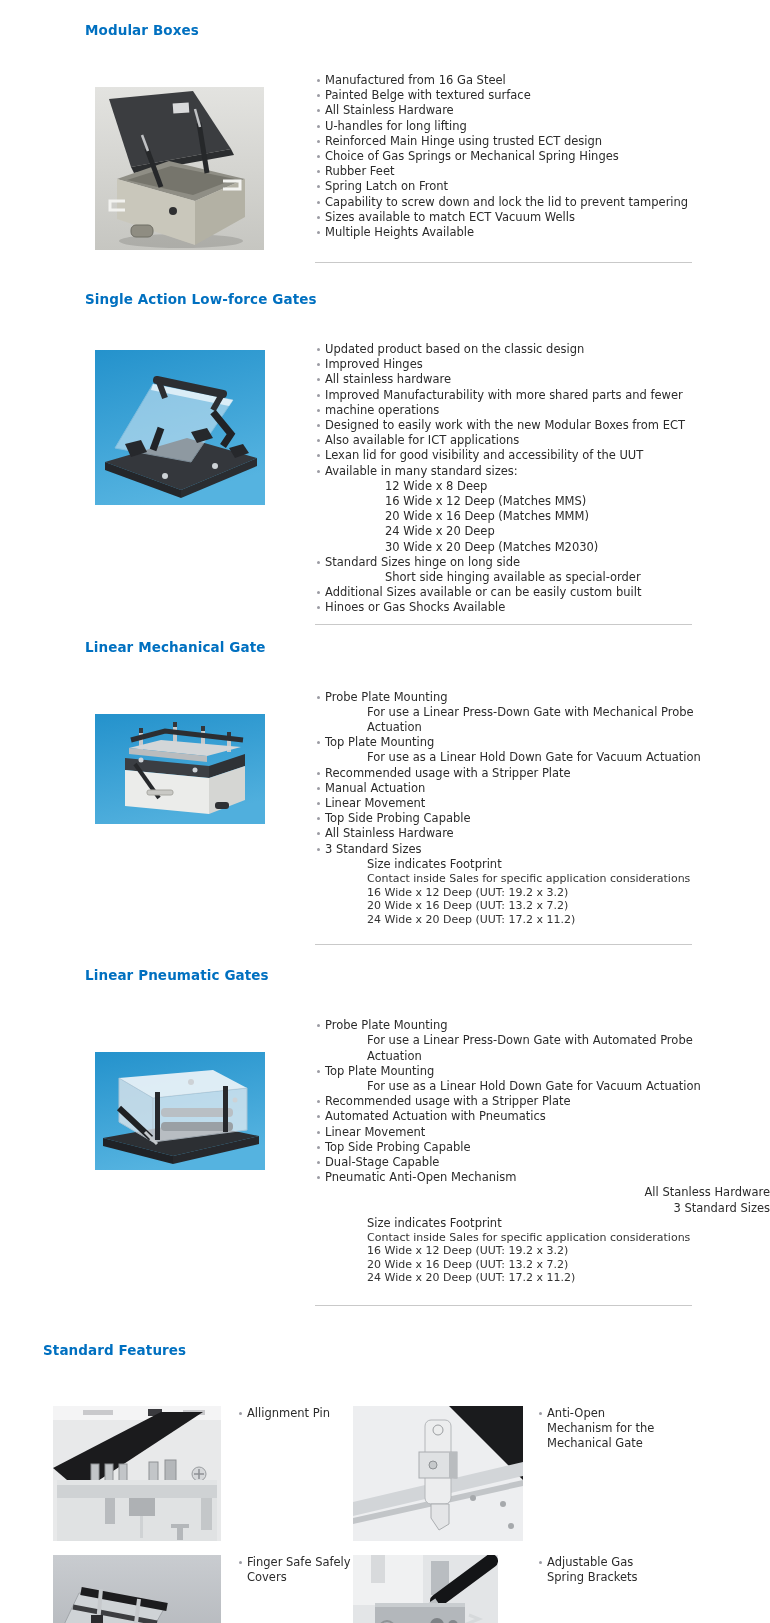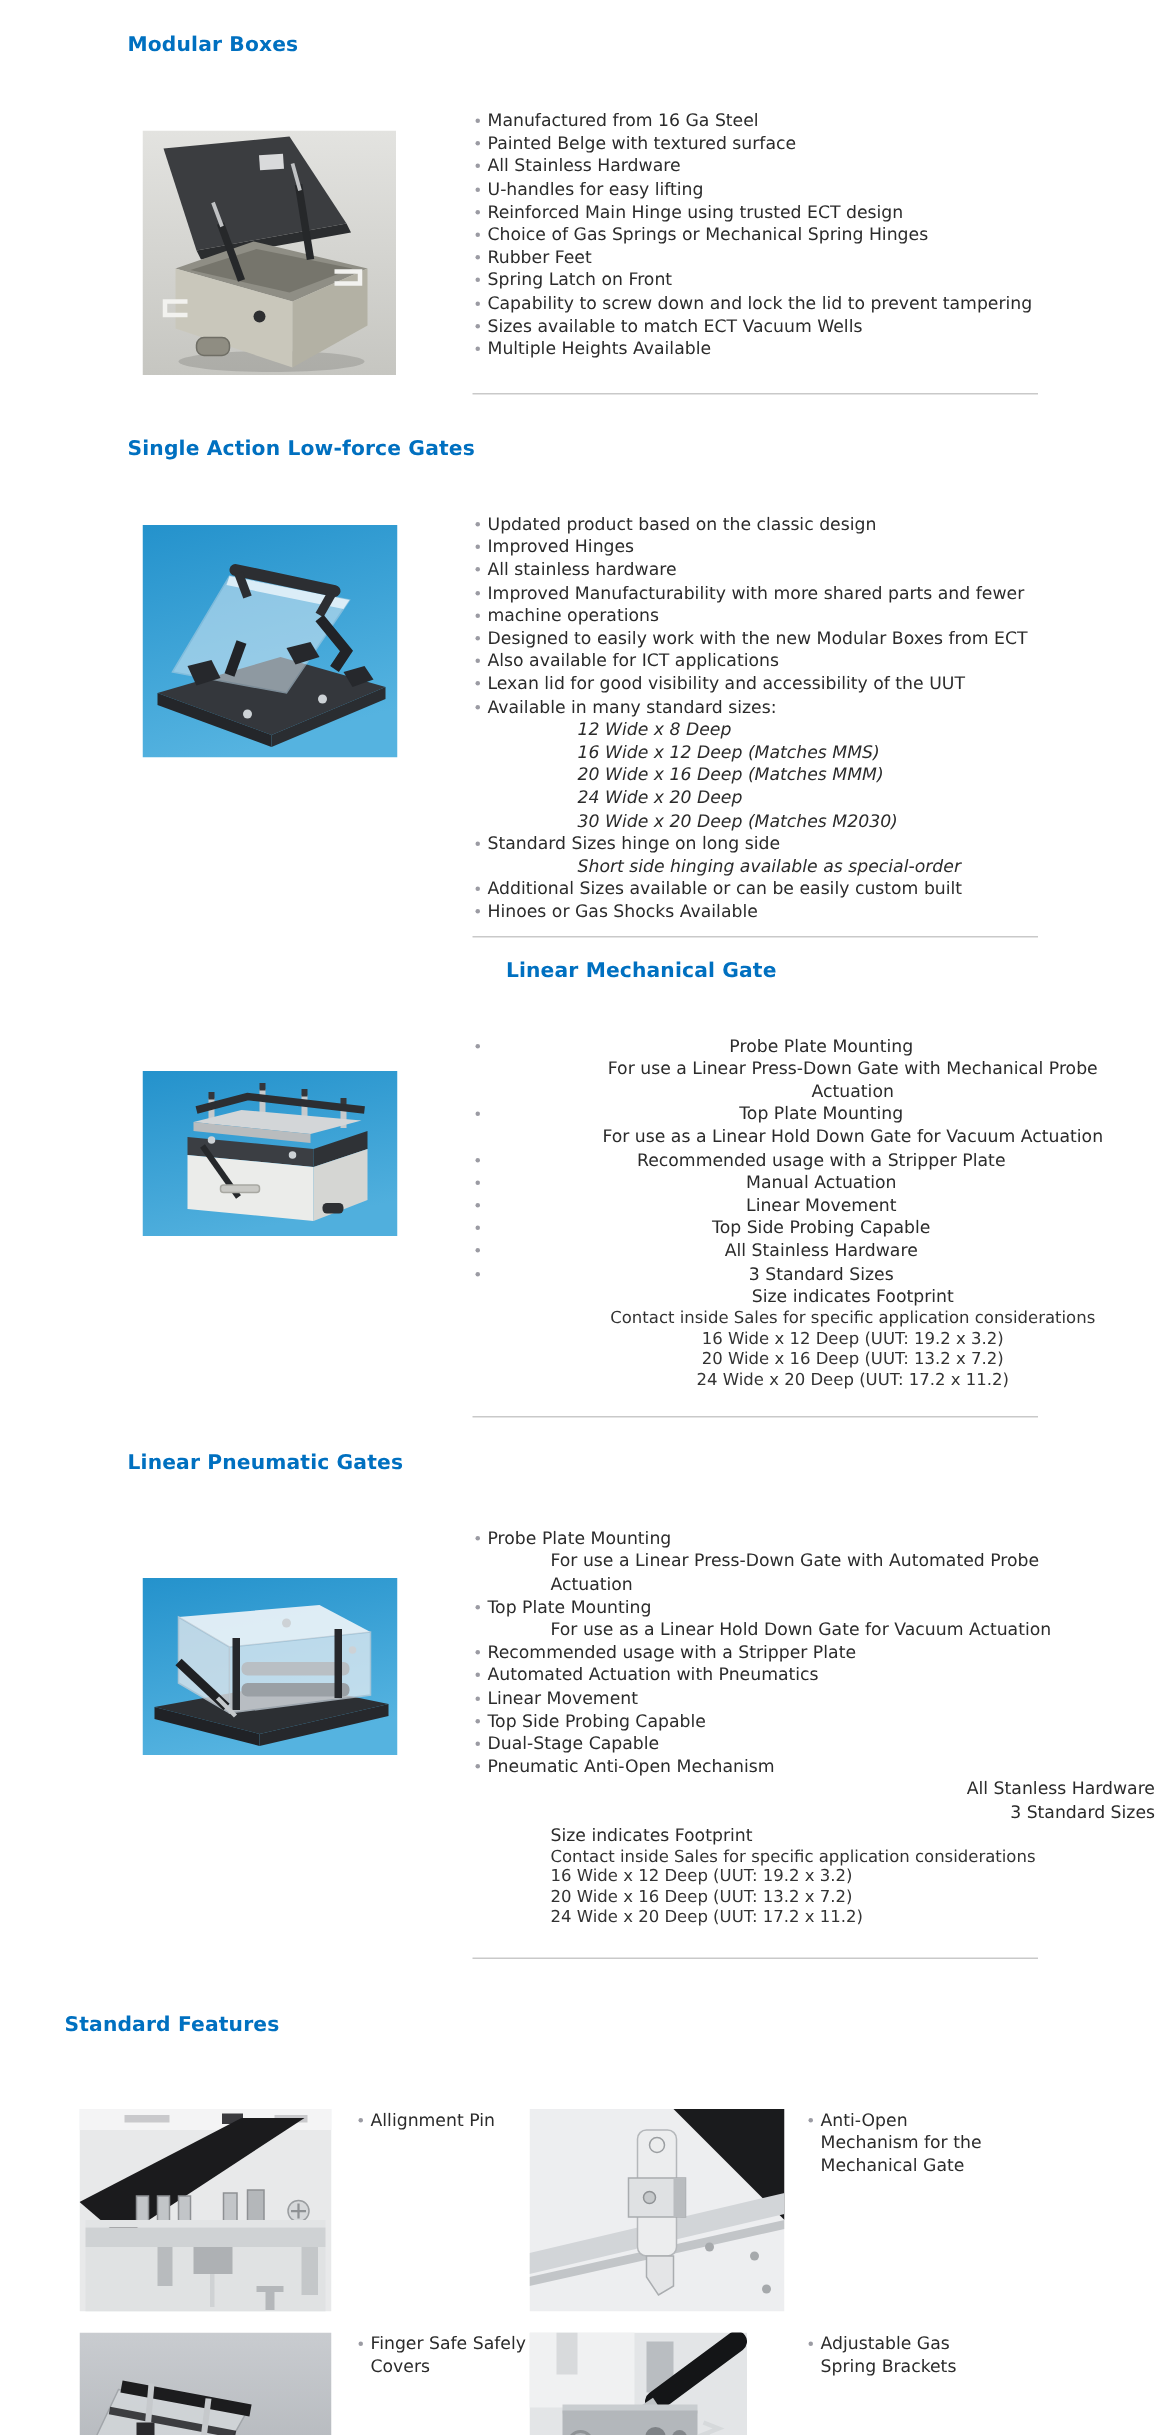--- a/index.html
+++ b/index.html
@@ -25,31 +25,31 @@
   .li{
     font-size:11.5px;line-height:15.2px;position:relative;
     padding-left:10px;white-space:nowrap;
   }
   .li.b::before{
     content:"";position:absolute;left:2px;top:6px;width:3px;height:3px;
     border-radius:50%;background:#9b9ba3;
   }
   .li.p{padding-left:10px;text-align:right;}
   .li.i1{padding-left:52px;}
-  .li.i2{padding-left:70px;font-style:italic;}
+  .li.i2{padding-left:70px;}
   .li.s{padding-left:52px;font-size:11px;line-height:13.5px;color:#333;}
   .divider{
     height:1px;background:#c9c9c9;width:377px;margin-left:230px;
   }
   .d1{margin-top:12px;}
   .d2{margin-top:8px;}
   .d3{margin-top:18px;}
   .d4{margin-top:20px;}
   .sec2{margin-top:28px;}
-  .sec3{margin-top:14px;text-align:center;}
+  .sec3{margin-top:14px;}
   .sec4{margin-top:22px;}
   .features{margin-left:43px;margin-top:36px;}
   .feat-row{display:flex;margin-left:10px;margin-bottom:14px;}
   .feat-row.first{margin-top:48px;}
   .feat-cell{display:flex;width:300px;align-items:flex-start;}
   .feat-cell.rightcol{width:auto;}
   .fimg{flex:0 0 170px;}
   .fimg svg{display:block;}
   .fcap{
     margin-left:14px;width:112px;font-size:11.5px;line-height:15px;
@@ -90,21 +90,21 @@
         <path d="M30,114 h-15 v9 h15" stroke="#f2f2ef" stroke-width="3" fill="none"></path>
         <path d="M128,94 h17 v8 h-17" stroke="#f2f2ef" stroke-width="3" fill="none"></path>
         <circle cx="78" cy="124" r="4" fill="#2e2f31"></circle>
         <rect x="36" y="138" width="22" height="12" rx="5" fill="#8f8d82" stroke="#6f6e65"></rect>
       </svg>
     </div>
     <div class="list">
         <div class="li b">Manufactured from 16 Ga Steel</div>
         <div class="li b">Painted Belge with textured surface</div>
         <div class="li b">All Stainless Hardware</div>
-        <div class="li b">U-handles for easy lifting</div>
+        <div class="li b">U-handles for long lifting</div>
         <div class="li b">Reinforced Main Hinge using trusted ECT design</div>
         <div class="li b">Choice of Gas Springs or Mechanical Spring Hinges</div>
         <div class="li b">Rubber Feet</div>
         <div class="li b">Spring Latch on Front</div>
         <div class="li b">Capability to screw down and lock the lid to prevent tampering</div>
         <div class="li b">Sizes available to match ECT Vacuum Wells</div>
         <div class="li b">Multiple Heights Available</div>
       </div>
   </div>
   <div class="divider d1"></div>

